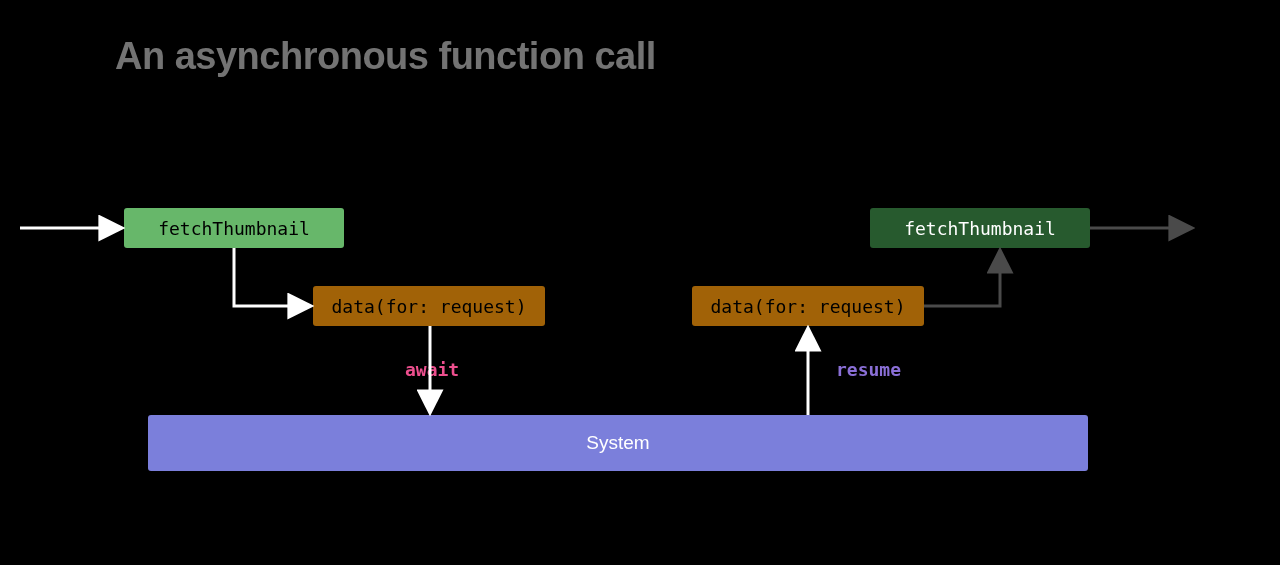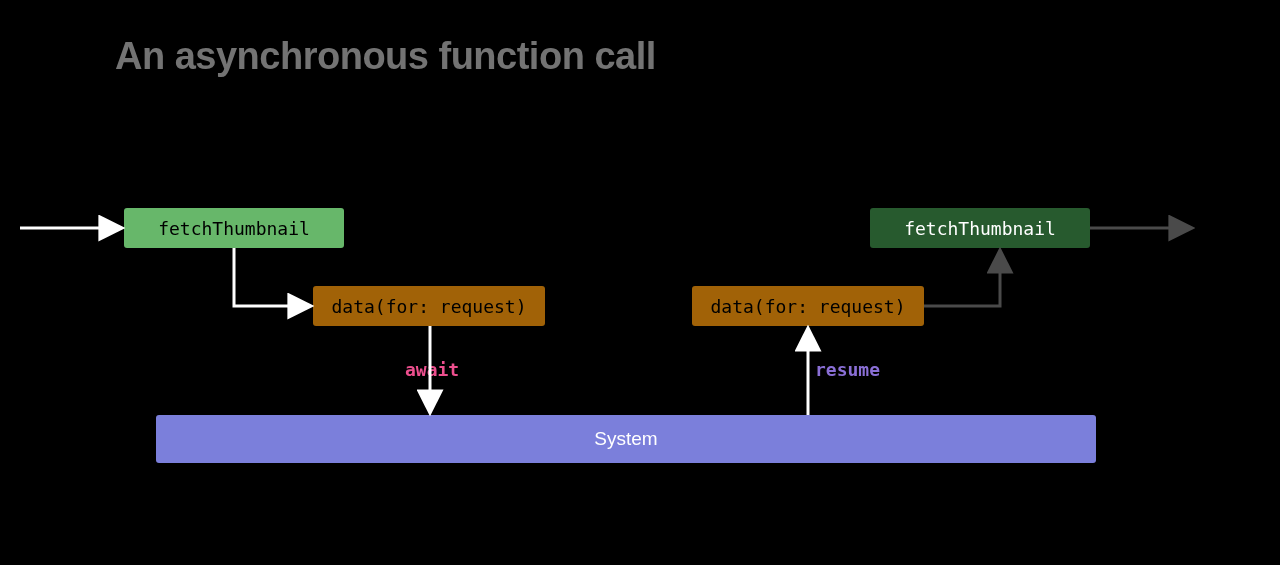--- a/index.html
+++ b/index.html
@@ -80,27 +80,27 @@
 </div>
 
 <div class="box yellow" style="left:692px; top:286px; width:232px; height:40px;">
   <span>data(for: request)</span>
 </div>
 
 <div class="box green-dark" style="left:870px; top:208px; width:220px; height:40px;">
   <span>fetchThumbnail</span>
 </div>
 
-<div class="box purple" style="left:148px; top:415px; width:940px; height:48px;margin-left:8px;">
+<div class="box purple" style="left:148px; top:415px; width:940px; height:56px;">
   <span>System</span>
 </div>
 
 <div class="label pink" style="left:369px; top:359px;margin-left:36px;">await</div>
 
-<div class="label violet" style="left:815px; top:359px;">resume</div>
+<div class="label violet" style="left:836px; top:359px;">resume</div>
 
 <svg class="arrows" viewBox="0 0 1280 565">
   <defs>
     <marker id="arrow-white" viewBox="0 0 10 10" refX="8" refY="5" markerWidth="9" markerHeight="9" orient="auto-start-reverse">
       <path d="M 0 0 L 10 5 L 0 10 z" fill="#ffffff"></path>
     </marker>
     <marker id="arrow-grey" viewBox="0 0 10 10" refX="8" refY="5" markerWidth="9" markerHeight="9" orient="auto-start-reverse">
       <path d="M 0 0 L 10 5 L 0 10 z" fill="#4a4a4a"></path>
     </marker>
   </defs>

